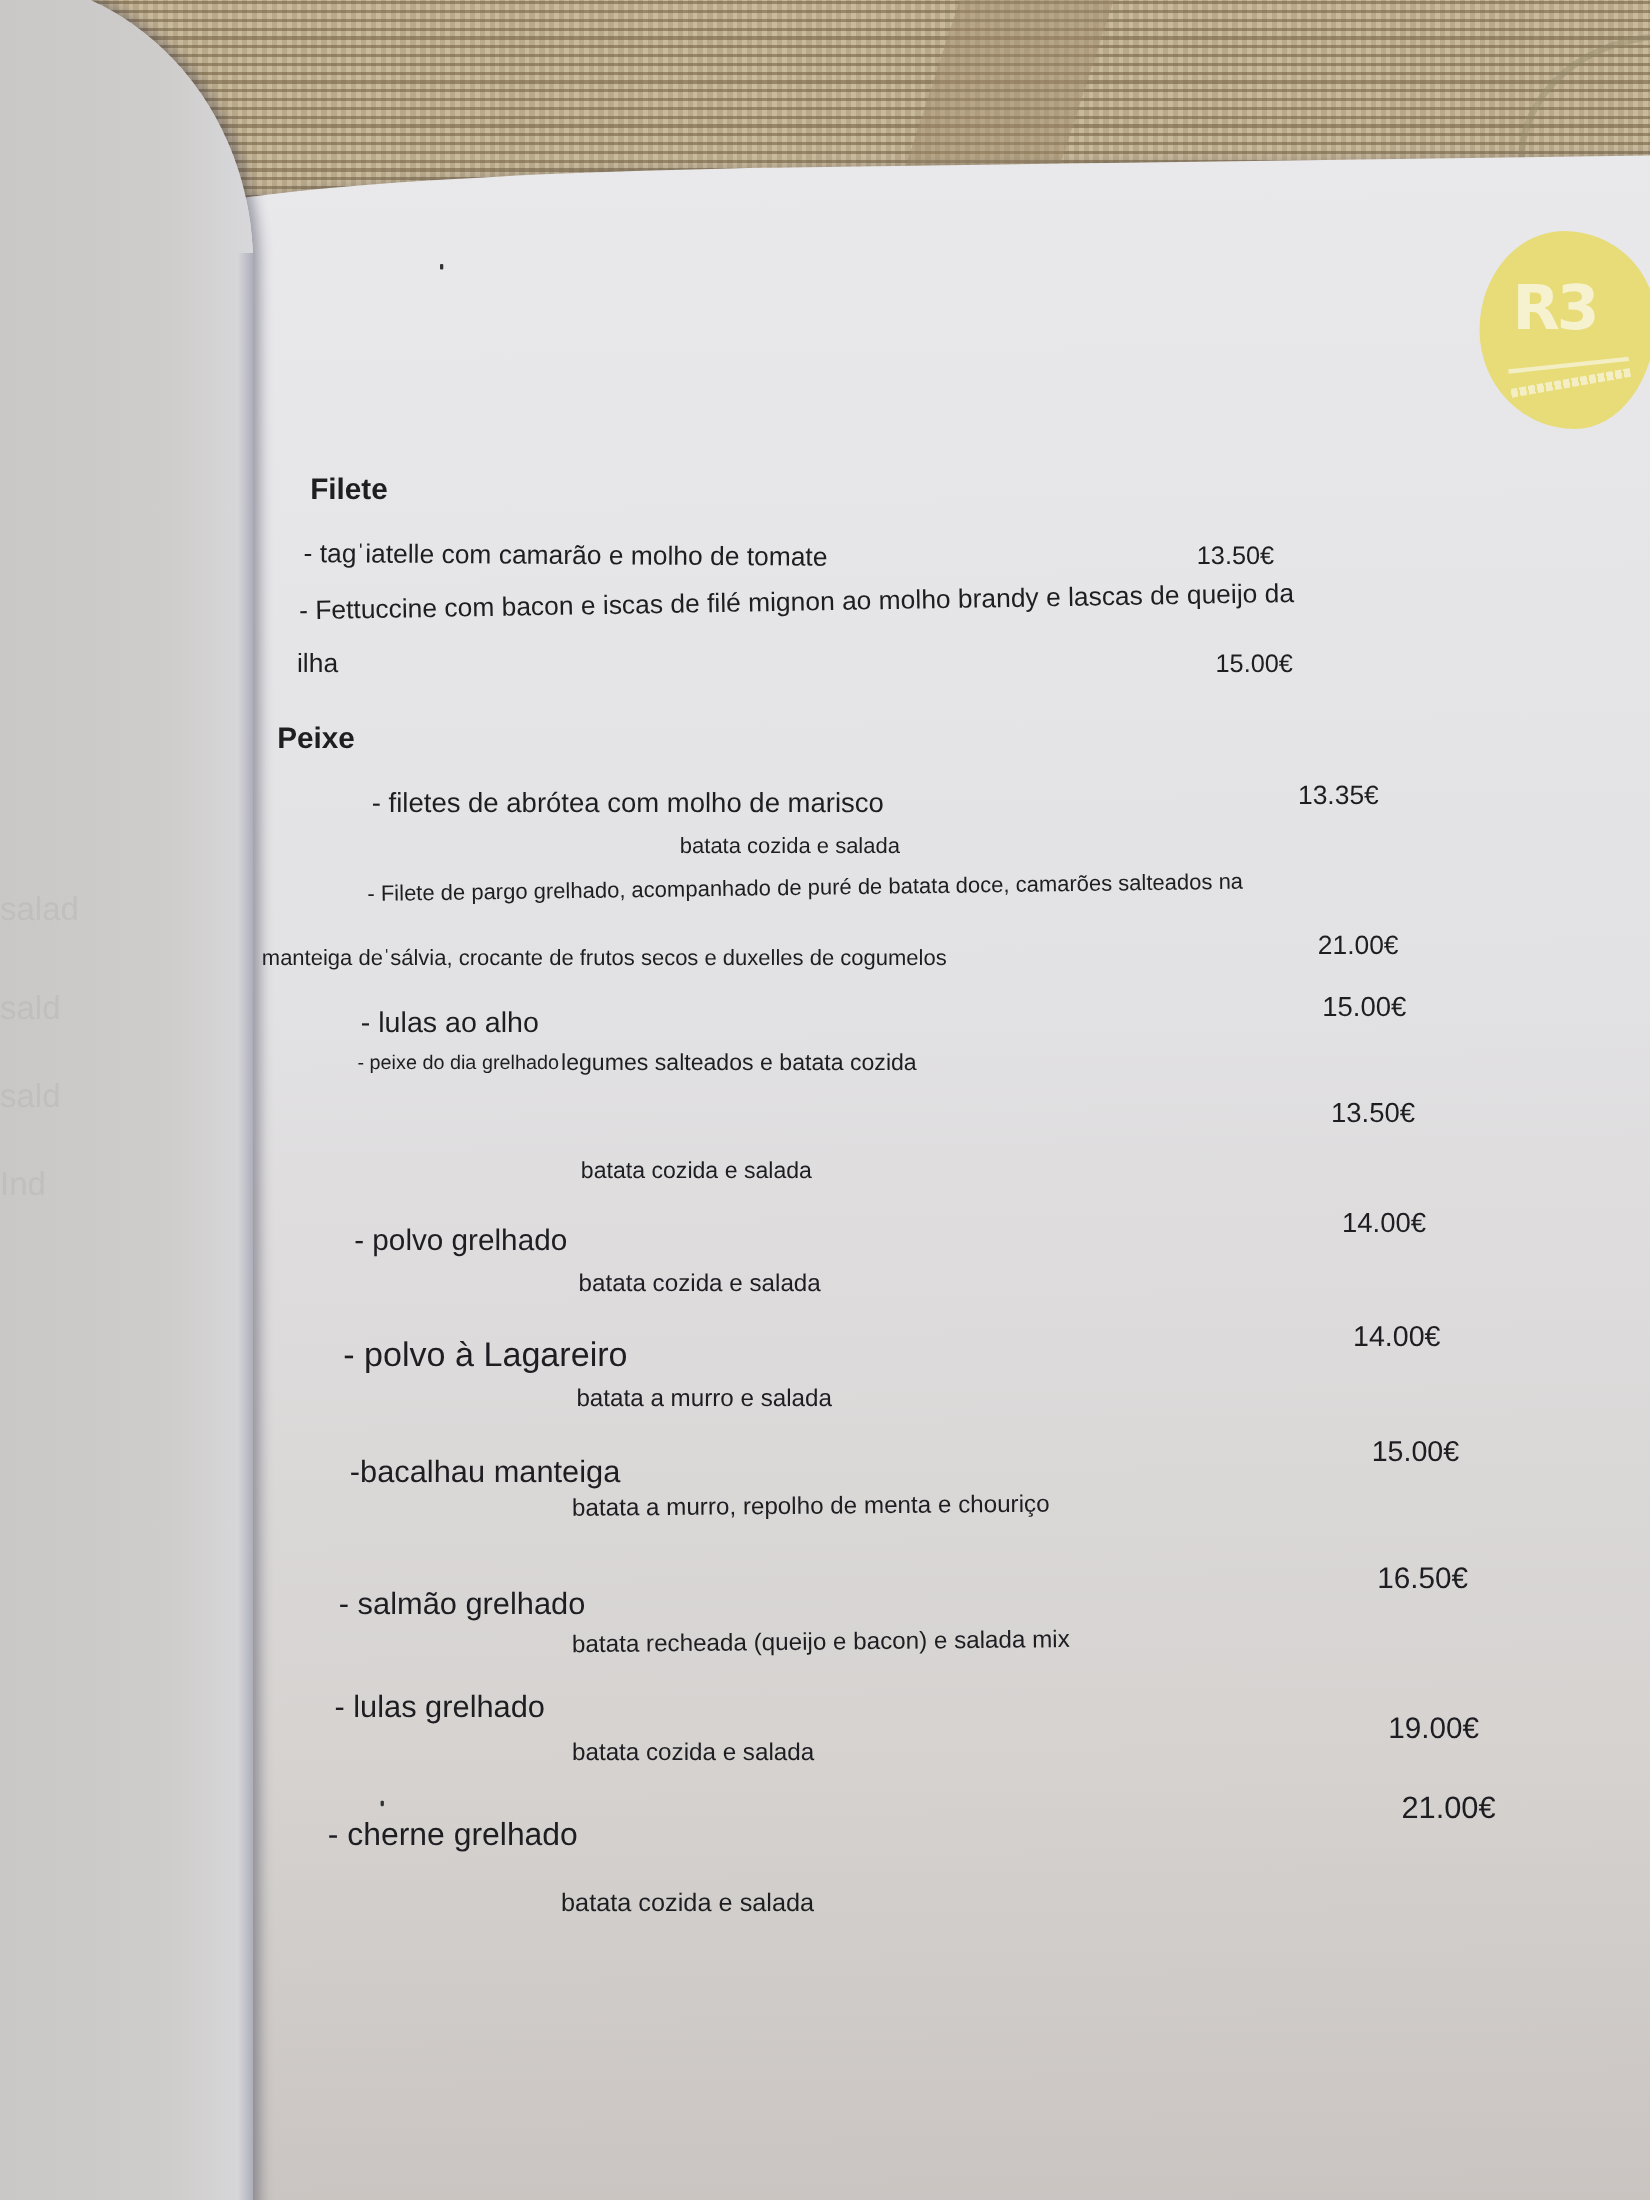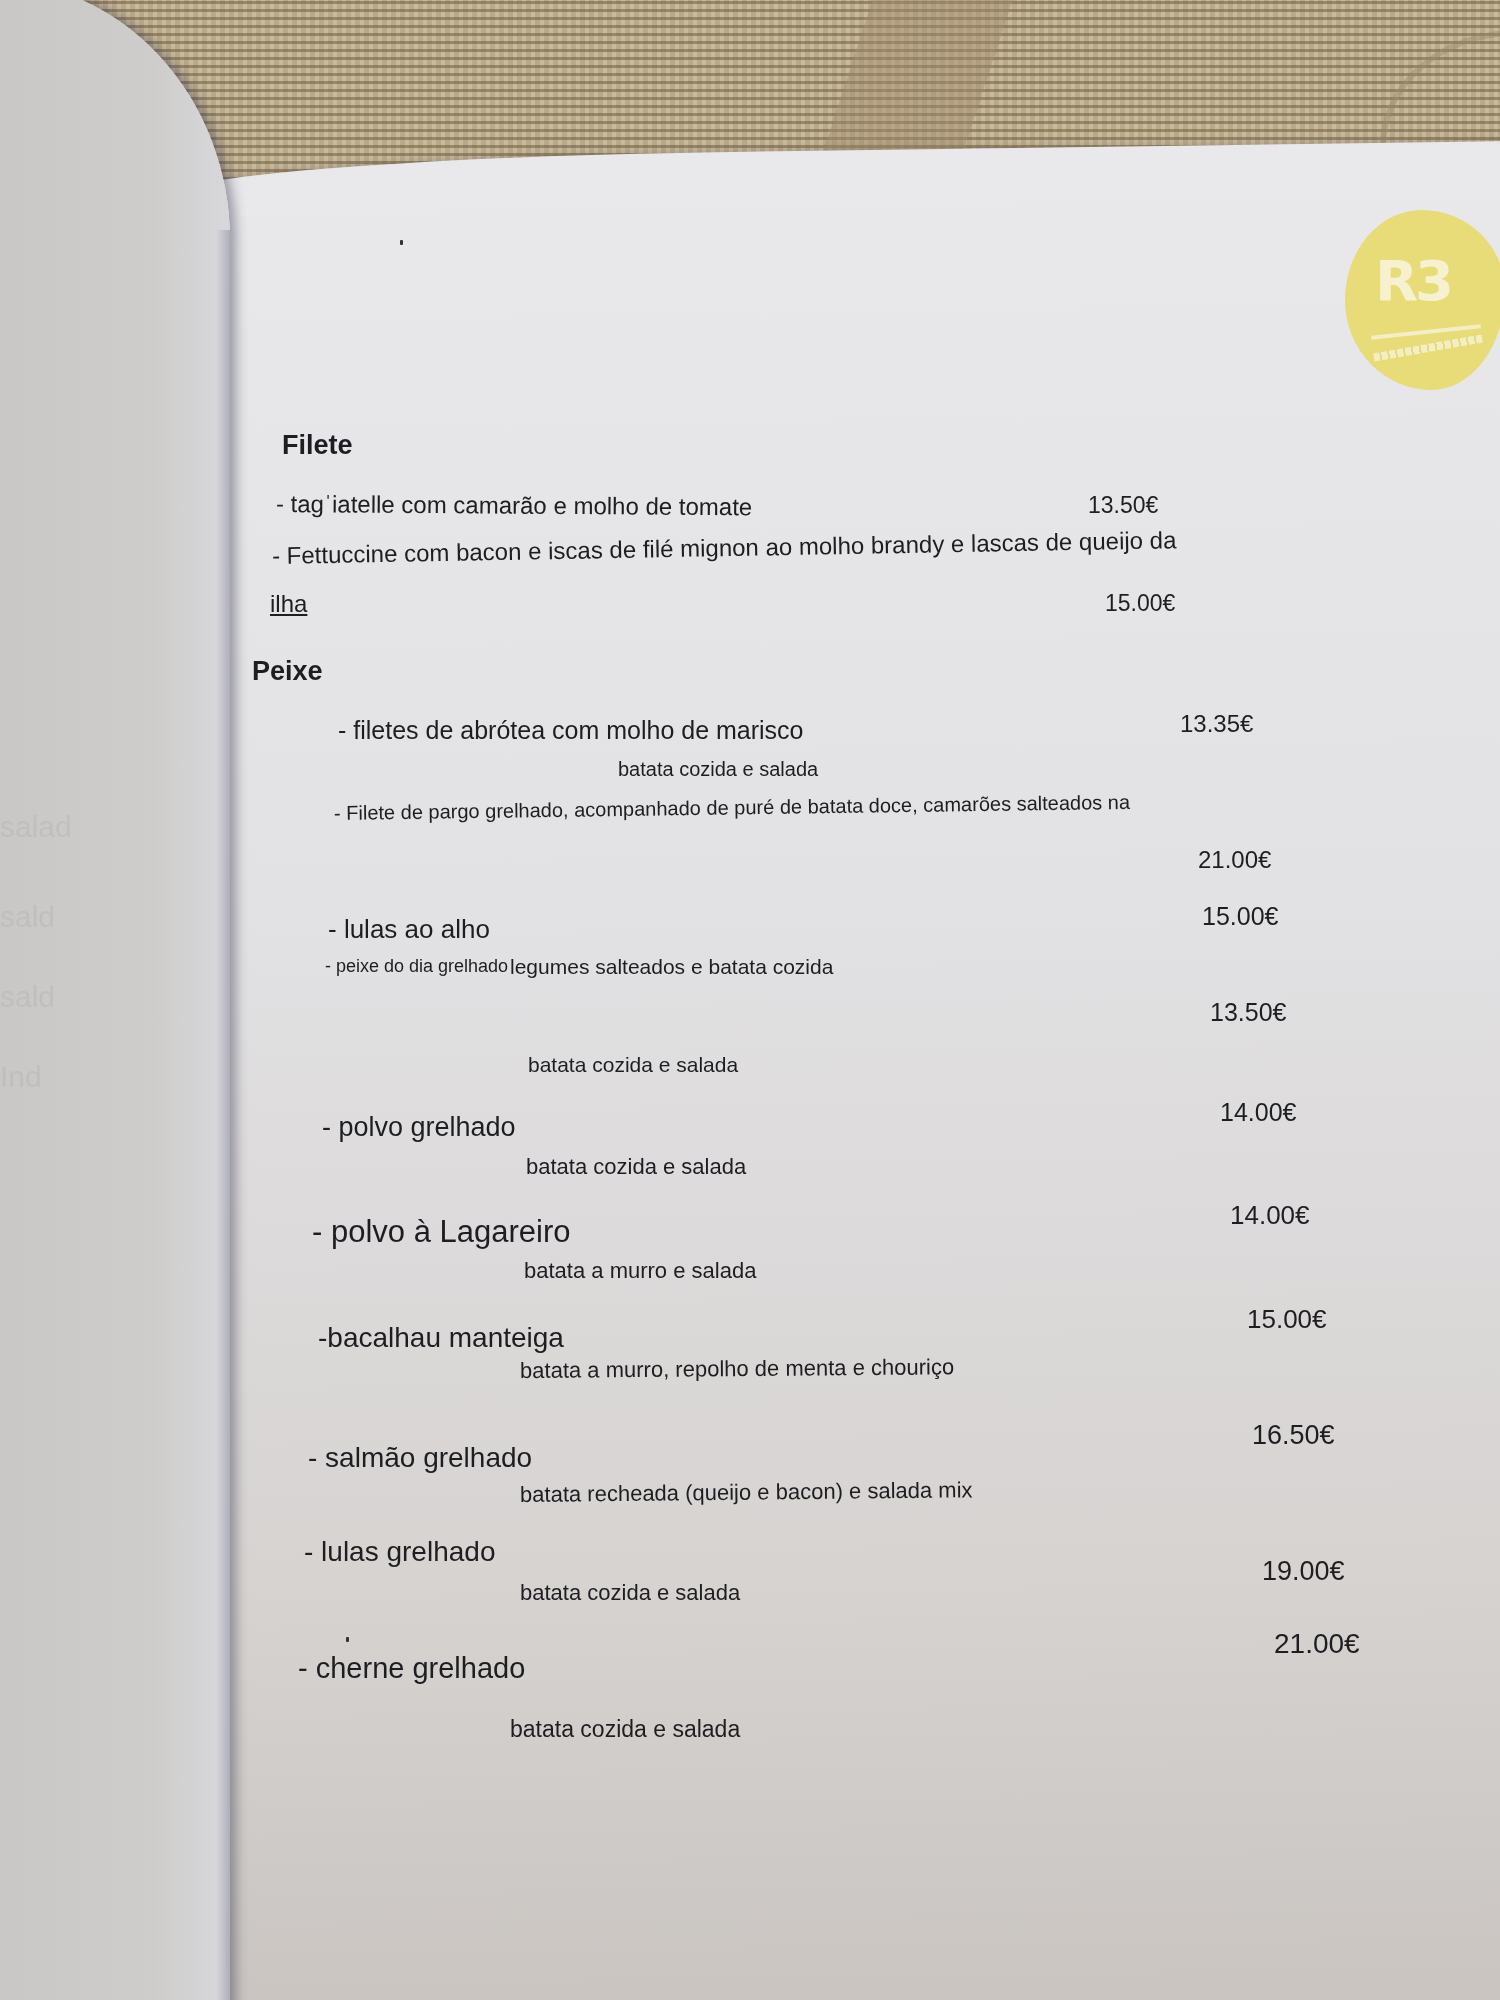--- a/index.html
+++ b/index.html
@@ -169,30 +169,31 @@
 <div class="menu">
   <div class="speck" style="left:400px; top:240px;"></div>
   <div class="speck" style="left:346px; top:1637px;"></div>
 
   <span class="t section" style="left:282px; top:430px;">Filete</span>
 
   <span class="t dish-sm" style="left:276px; top:490px; transform:rotate(0.4deg);">- tagˈiatelle com camarão e molho de tomate</span>
   <span class="t price" style="left:1088px; top:492px; font-size:23px;">13.50€</span>
 
   <span class="t dish-sm" style="left:272px; top:542px; transform:rotate(-1deg);">- Fettuccine com bacon e iscas de filé mignon ao molho brandy e lascas de queijo da</span>
-  <span class="t dish-sm" style="left:270px; top:590px;text-decoration:underline;">ilha</span>
+  <span class="t dish-sm" style="left:270px; top:590px;">ilha</span>
   <span class="t price" style="left:1105px; top:590px; font-size:23px;">15.00€</span>
 
   <span class="t section" style="left:252px; top:656px;">Peixe</span>
 
   <span class="t dish-sm" style="left:338px; top:716px; font-size:25px;">- filetes de abrótea com molho de marisco</span>
   <span class="t price" style="left:1180px; top:710px; font-size:24px;">13.35€</span>
   <span class="t side" style="left:618px; top:758px; font-size:20px;">batata cozida e salada</span>
 
   <span class="t side" style="left:334px; top:802px; font-size:20px; transform:rotate(-0.8deg);">- Filete de pargo grelhado, acompanhado de puré de batata doce, camarões salteados na</span>
+  <span class="t side" style="left:238px; top:860px; font-size:20px;">manteiga deˈsálvia, crocante de frutos secos e duxelles de cogumelos</span>
   <span class="t price" style="left:1198px; top:846px; font-size:24px;">21.00€</span>
 
   <span class="t dish-sm" style="left:328px; top:914px; font-size:26px;">- lulas ao alho</span>
   <span class="t price" style="left:1202px; top:902px; font-size:25px;">15.00€</span>
   <span class="t side" style="left:510px; top:955px; font-size:21px;">legumes salteados e batata cozida</span>
 
   <span class="t dish-sm" style="left:325px; top:956px; font-size:18px;">- peixe do dia grelhado</span>
   <span class="t price" style="left:1210px; top:998px; font-size:25px;">13.50€</span>
   <span class="t side" style="left:528px; top:1053px; font-size:21px;">batata cozida e salada</span>
 

